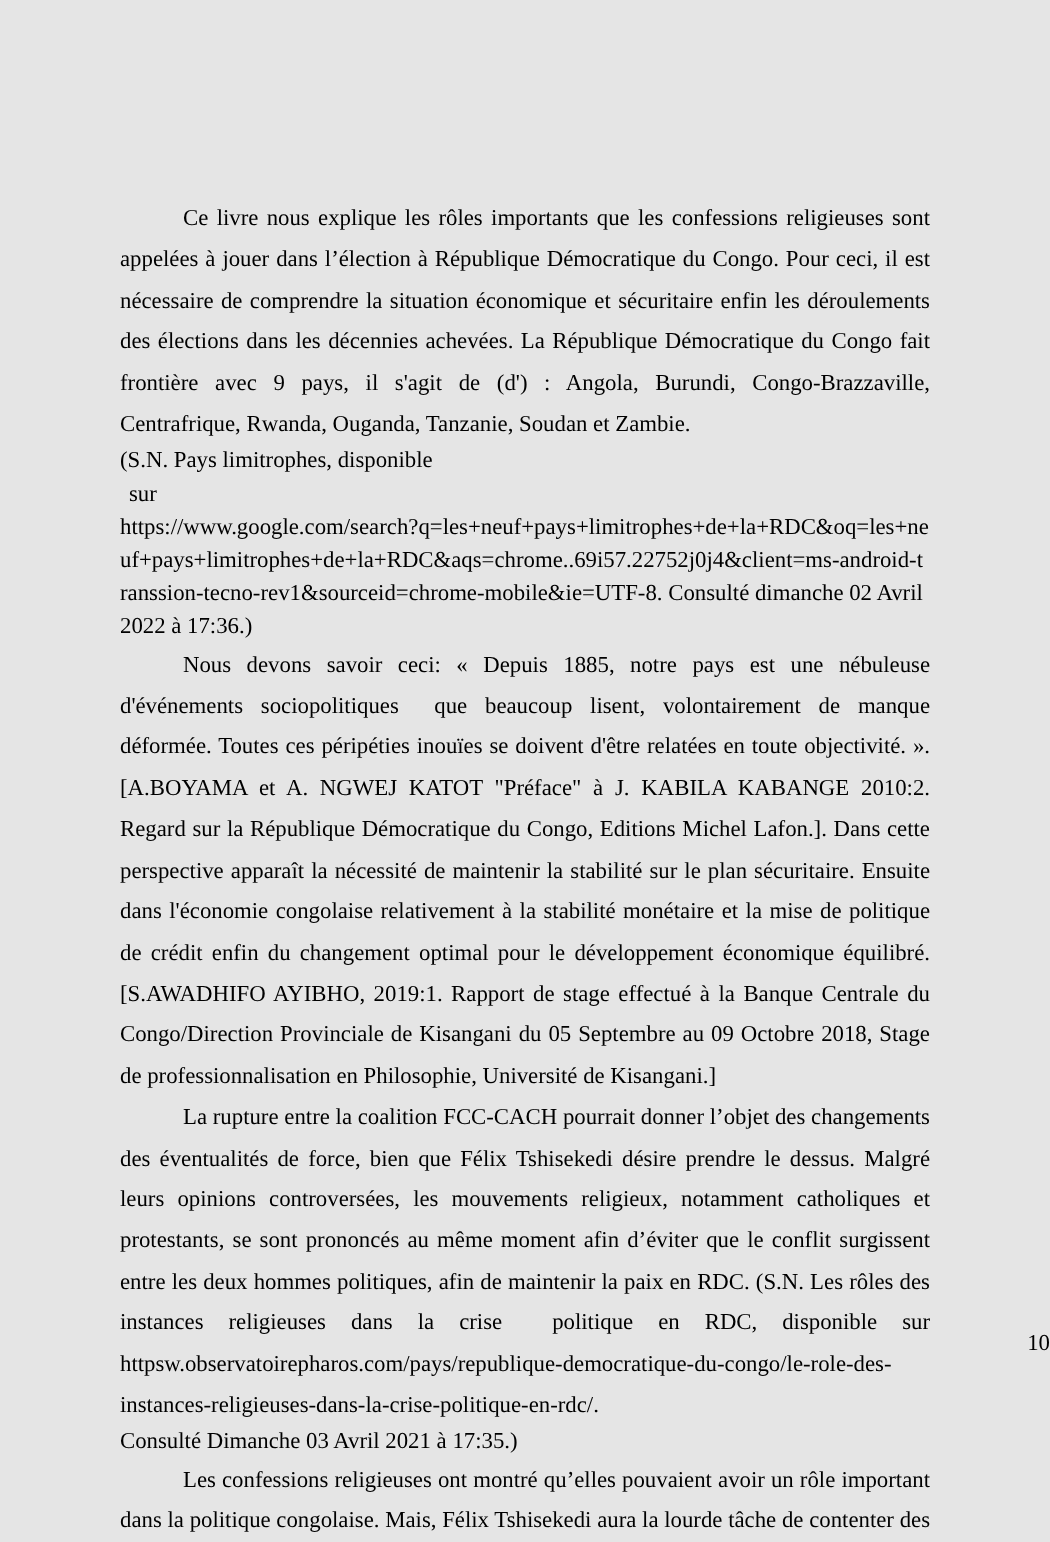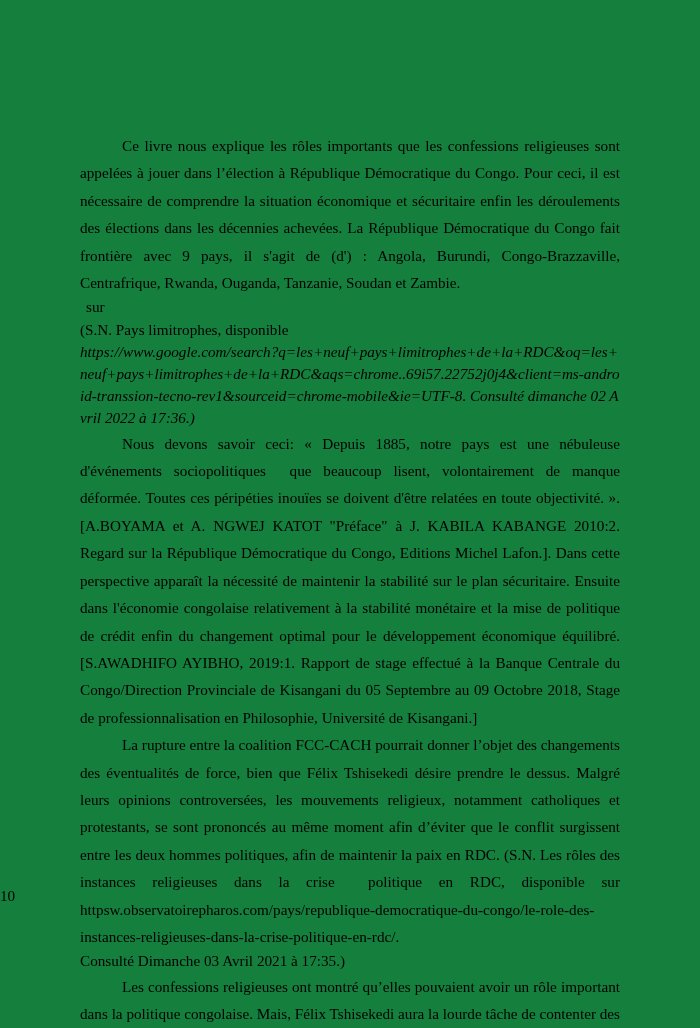--- a/index.html
+++ b/index.html
@@ -5,21 +5,21 @@
 <style>
   html, body {
     margin: 0;
     padding: 0;
     background: #ffffff;
   }
   .page {
     position: relative;
     width: 700px;
     height: 1028px;
-    background: #15803d;
+    background: #e5e5e5;
     margin: 0 auto;
     overflow: hidden;
     font-family: "Liberation Serif", "DejaVu Serif", serif;
     color: #000000;
     box-sizing: border-box;
   }
   .text-column {
     position: absolute;
     left: 80px;
     top: 132px;
@@ -50,46 +50,45 @@
   }
   
   .url-block {
     font-size: 15.2px;
     line-height: 22.2px;
     text-align: left;
     white-space: normal;
     word-break: break-all;
     overflow-wrap: anywhere;
     width: 540px;
-    font-style: italic;
   }
   .page-number {
     position: absolute;
     left: 0;
     top: 886px;
     width: 700px;
-    text-align: left;
+    text-align: right;
     font-size: 15.2px;
     line-height: 20px;
     font-family: "Liberation Serif", "DejaVu Serif", serif;
     color: #000000;
   }
 </style>
 </head>
 <body>
 
 <div class="page">
 
   <div class="text-column">
 
     <p class="para">Ce livre nous explique les rôles importants que les confessions religieuses sont appelées à jouer dans l’élection à République Démocratique du Congo. Pour ceci, il est nécessaire de comprendre la situation économique et sécuritaire enfin les déroulements des élections dans les décennies achevées. La République Démocratique du Congo fait frontière avec 9 pays, il s'agit de (d') : Angola, Burundi, Congo-Brazzaville, Centrafrique, Rwanda, Ouganda, Tanzanie, Soudan et Zambie.</p>
 
+    <div class="ref-line">(S.N. Pays limitrophes, disponible</div>
+
     <div class="ref-line indented">sur</div>
-
-    <div class="ref-line">(S.N. Pays limitrophes, disponible</div>
 
     <div class="url-block">https://www.google.com/search?q=les+neuf+pays+limitrophes+de+la+RDC&amp;oq=les+neuf+pays+limitrophes+de+la+RDC&amp;aqs=chrome..69i57.22752j0j4&amp;client=ms-android-transsion-tecno-rev1&amp;sourceid=chrome-mobile&amp;ie=UTF-8. Consulté dimanche 02 Avril 2022 à 17:36.)</div>
 
     <p class="para">Nous devons savoir ceci: « Depuis 1885, notre pays est une nébuleuse d'événements sociopolitiques  que beaucoup lisent, volontairement de manque déformée. Toutes ces péripéties inouïes se doivent d'être relatées en toute objectivité. ». [A.BOYAMA et A. NGWEJ KATOT "Préface" à J. KABILA KABANGE 2010:2. Regard sur la République Démocratique du Congo, Editions Michel Lafon.]. Dans cette perspective apparaît la nécessité de maintenir la stabilité sur le plan sécuritaire. Ensuite dans l'économie congolaise relativement à la stabilité monétaire et la mise de politique de crédit enfin du changement optimal pour le développement économique équilibré. [S.AWADHIFO AYIBHO, 2019:1. Rapport de stage effectué à la Banque Centrale du Congo/Direction Provinciale de Kisangani du 05 Septembre au 09 Octobre 2018, Stage de professionnalisation en Philosophie, Université de Kisangani.]</p>
 
     <p class="para">La rupture entre la coalition FCC-CACH pourrait donner l’objet des changements des éventualités de force, bien que Félix Tshisekedi désire prendre le dessus. Malgré leurs opinions controversées, les mouvements religieux, notamment catholiques et protestants, se sont prononcés au même moment afin d’éviter que le conflit surgissent entre les deux hommes politiques, afin de maintenir la paix en RDC. (S.N. Les rôles des instances religieuses dans la crise  politique en RDC, disponible sur httpsw.observatoirepharos.com/pays/republique-democratique-du-congo/le-role-des-instances-religieuses-dans-la-crise-politique-en-rdc/.</p>
 
     <div class="ref-line">Consulté Dimanche 03 Avril 2021 à 17:35.)</div>
 
     <p class="para">Les confessions religieuses ont montré qu’elles pouvaient avoir un rôle important dans la politique congolaise. Mais, Félix Tshisekedi aura la lourde tâche de contenter des multiples</p>

